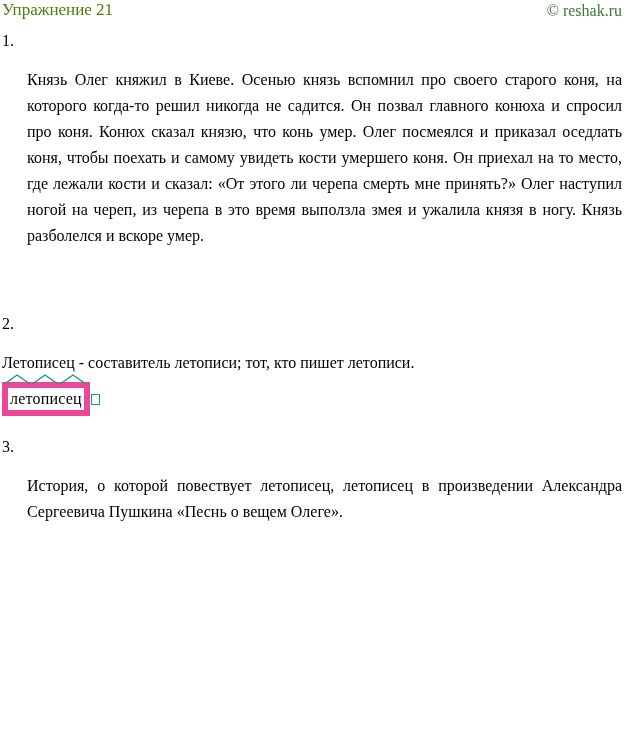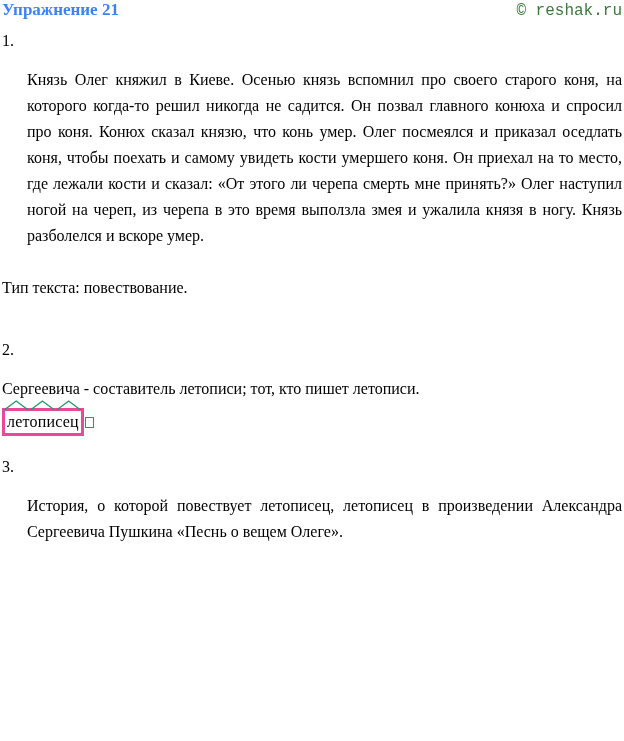--- a/index.html
+++ b/index.html
@@ -24,30 +24,30 @@
   }
   .header-row {
     position: relative;
     height: 26px;
   }
   .title {
     position: absolute;
     left: 2px;
     top: 0px;
     font-family: "Liberation Serif", serif;
-    font-weight: bold;
+    font-weight: normal;
     font-size: 17px;
     line-height: 20px;
-    color: #3b82f6;
+    color: #4d7c0f;
   }
   .copyright {
     position: absolute;
     right: 2px;
     top: 1px;
-    font-family: Liberation Mono, monospace;
+    font-family: Liberation Serif, serif;
     font-size: 16px;
     line-height: 20px;
     color: #3b7a3b;
     white-space: nowrap;
   }
   .content {
     position: absolute;
     left: 0;
     top: 30px;
     width: 624px;
@@ -81,21 +81,21 @@
     position: relative;
     display: inline-block;
     margin-left: 2px;
     margin-top: 6px;
   }
   .morph-word {
     position: relative;
     display: inline-block;
     font-size: 16px;
     line-height: 20px;
-    border: 3px solid #ec4899;
+    border: 6px solid #ec4899;
     padding: 1px 2px 1px 2px;
     box-sizing: border-box;
     color: #000;
     letter-spacing: 0.2px;
   }
   .morph-arcs {
     position: absolute;
     left: 0px;
     top: -9px;
     width: 100%;
@@ -124,32 +124,31 @@
 
   <div class="content">
 
     <div class="num">1.</div>
     <div class="gap-16"></div>
 
     <div class="para justify-all">Князь Олег княжил в Киеве. Осенью князь вспомнил про своего старого коня, на которого когда-то решил никогда не садится. Он позвал главного конюха и спросил про коня. Конюх сказал князю, что конь умер. Олег посмеялся и приказал оседлать коня, чтобы поехать и самому увидеть кости умершего коня. Он приехал на то место, где лежали кости и сказал: «От этого ли черепа смерть мне принять?» Олег наступил ногой на череп, из черепа в это время выползла змея и ужалила князя в ногу. Князь разболелся и вскоре умер.</div>
 
     <div class="gap-26"></div>
 
-    <div class="para">Тип текста: повествование.</div>
 
     <div class="gap-22"></div>
 
 
     <div class="gap-16"></div>
 
     <div class="num">2.</div>
 
     <div class="gap-16"></div>
 
-    <div class="para">Сергеевича - составитель летописи; тот, кто пишет летописи.</div>
+    <div class="para">Летописец - составитель летописи; тот, кто пишет летописи.</div>
 
     <div class="morph-wrap">
       <span class="morph-word">летописец</span><span class="morph-end"></span>
       <svg class="morph-arcs" viewBox="0 0 84 12" preserveAspectRatio="none">
         <path d="M2,11 L13,2 L24,11" fill="none" stroke="#1f9b6b" stroke-width="1.2"></path>
         <path d="M26,11 L37,2 L48,11" fill="none" stroke="#1f9b6b" stroke-width="1.2"></path>
         <path d="M50,11 L61,2 L72,11" fill="none" stroke="#1f9b6b" stroke-width="1.2"></path>
       </svg>
     </div>
 

